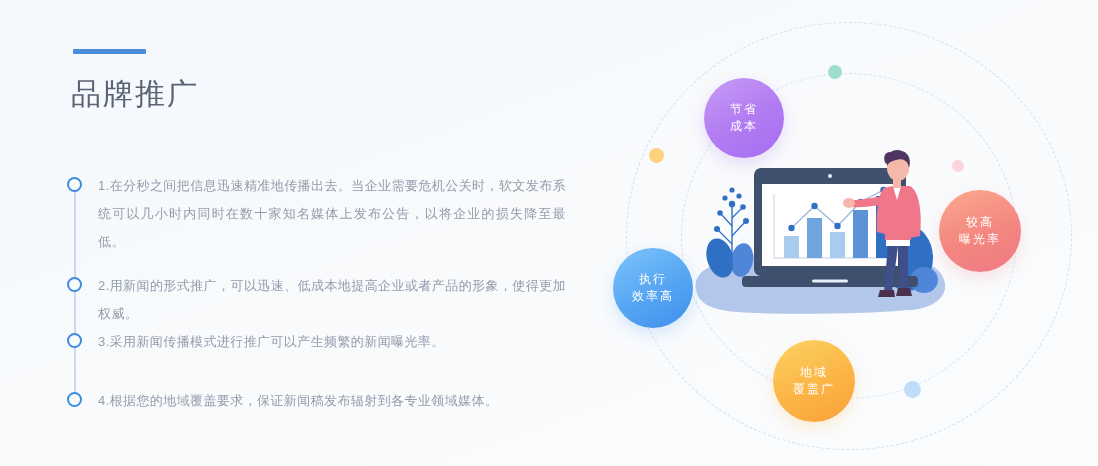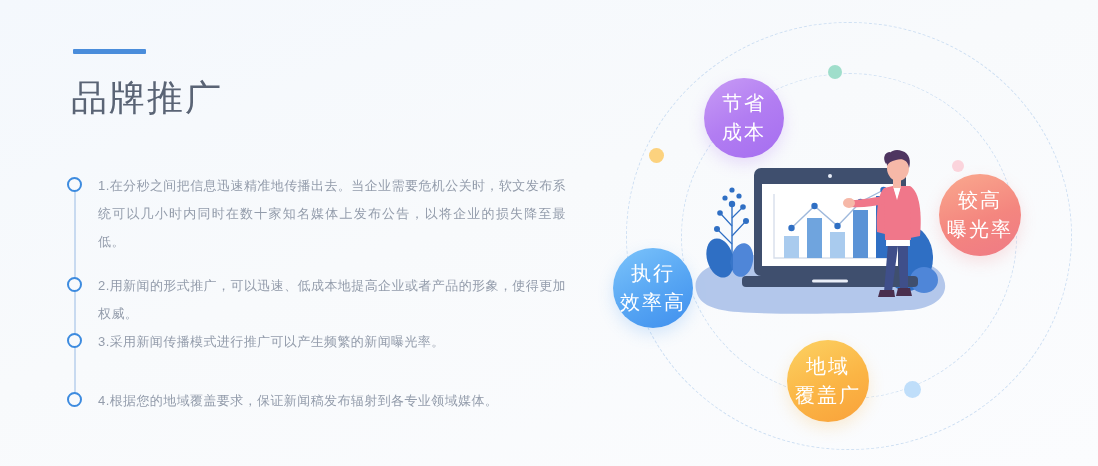--- a/index.html
+++ b/index.html
@@ -39,21 +39,21 @@
     width: 73px;
     height: 5px;
     background: #4a8ddb;
     border-radius: 1px;
   }
 
   #page-title {
     position: absolute;
     left: 71px;
     top: 74px;
-    font-size: 36px;
+    font-size: 30px;
     letter-spacing: 2px;
     color: #5a6475;
     font-weight: 400;
     white-space: nowrap;
   }
 
   
   #feature-list {
     position: absolute;
     left: 66px;
@@ -156,48 +156,48 @@
 
   
   .badge {
     position: absolute;
     border-radius: 50%;
     display: flex;
     flex-direction: column;
     align-items: center;
     justify-content: center;
     color: #ffffff;
-    font-size: 20px;
+    font-size: 12px;
     letter-spacing: 2px;
     line-height: 1.45;
     text-align: center;
   }
   .badge .bl { display: block; }
 
   #badge-cost {
     width: 80px; height: 80px;
     left: 144px; top: 78px;
     background: linear-gradient(150deg, #c89cf5 0%, #b27df2 50%, #a56ef0 100%);
     box-shadow: 0 6px 16px rgba(168,114,240,0.22);
   }
   #badge-exposure {
     width: 82px; height: 82px;
-    left: 379px; top: 174px;
+    left: 379px; top: 190px;
     background: linear-gradient(160deg, #faa98e 0%, #f4867f 55%, #ef7a85 100%);
     box-shadow: 0 6px 16px rgba(240,130,130,0.22);
   }
   #badge-efficiency {
     width: 80px; height: 80px;
     left: 53px; top: 248px;
     background: linear-gradient(150deg, #7cc4fb 0%, #56a5f3 55%, #3f8fee 100%);
     box-shadow: 0 6px 16px rgba(80,160,240,0.22);
   }
   #badge-coverage {
     width: 82px; height: 82px;
-    left: 227px; top: 340px;
+    left: 213px; top: 340px;
     background: linear-gradient(155deg, #fcd263 0%, #fbb545 55%, #f9a13a 100%);
     box-shadow: 0 6px 16px rgba(250,180,70,0.22);
   }
 
   
   #illustration {
     position: absolute;
     left: 128px;
     top: 140px;
     width: 280px;

